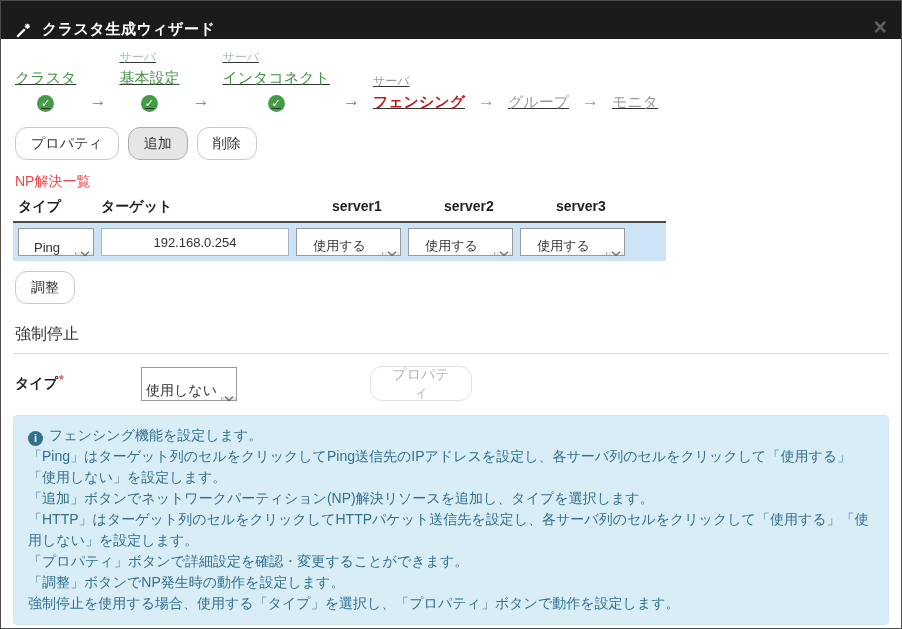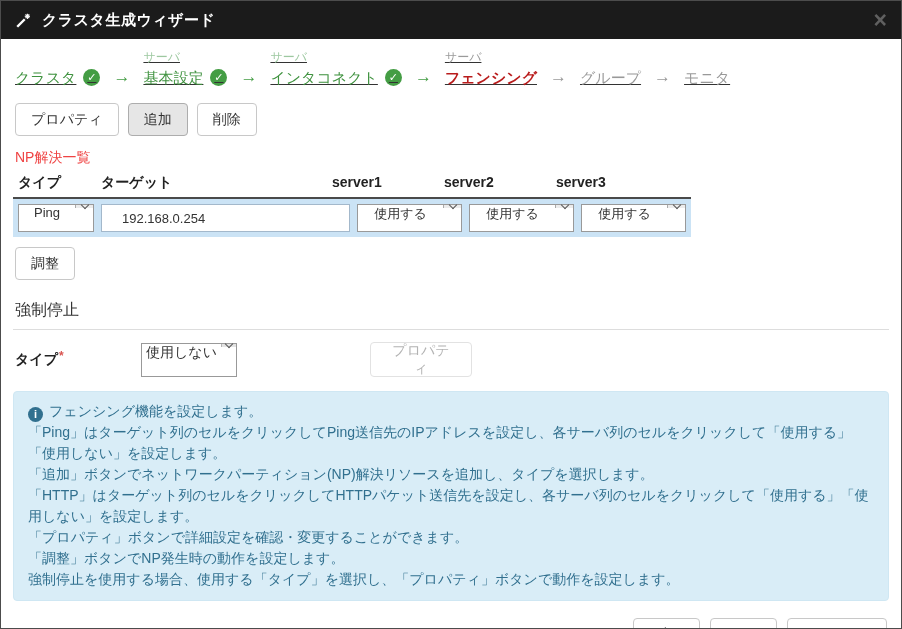--- a/index.html
+++ b/index.html
@@ -1,57 +1,57 @@
 <!DOCTYPE html>
 <html><head>
 <meta charset="utf-8">
 <style>
   * { margin:0; padding:0; box-sizing:border-box; }
   body { background:#fff; font-family:"Liberation Sans","DejaVu Sans",sans-serif; }
   .dialog { width:902px; height:629px; border:1px solid #4c4c4c; background:#fff; color:#333; overflow:hidden; }
 
   
-  .titlebar { height:38px; background:#1b1b1b; color:#fff; display:flex; align-items:center; padding:0 14px; gap:9px; }
+  .titlebar { height:38px; background:#1b1b1b; color:#fff; display:flex; align-items:flex-end; padding:0 14px; gap:9px; }
   .titlebar .title { font-size:15px; font-weight:bold; letter-spacing:.5px; }
   .close { margin-left:auto; color:#606060; font-size:23px; line-height:1; cursor:pointer; font-weight:bold; }
 
   
   .steps { display:flex; align-items:flex-end; padding:10px 14px 12px; }
   .step { display:flex; flex-direction:column;text-decoration:underline; }
   .step .sup { font-size:12px; height:18px; color:#9dc8a0; }
   .step.current .sup { color:#9a9a9a; }
   .step .main { display:flex; align-items:center; gap:7px; font-size:15px; line-height:21px; }
-  .step.done .main { color:#3f923f; }
+  .step.done .main { color:#3f923f;flex-direction:column; }
   .step.current .main { color:#b91c1c; font-weight:bold; }
   .step.todo .main { color:#999; }
   .check-icon { width:17px; height:17px; border-radius:50%; background:#449d44; color:#fff; font-size:11px; display:inline-flex; align-items:center; justify-content:center; font-weight:bold; flex:0 0 auto; }
   .step-arrow { font-size:17px; font-weight:bold; margin:0 13px; color:#449d44; line-height:21px; padding-bottom:1px; }
   .step-arrow.gray { color:#999; }
 
   
   .toolbar { display:flex; gap:9px; padding:3px 14px 0; }
-  .btn { background:#fff; border:1px solid #c8c8c8; border-radius:4px; font-size:14px; color:#333; padding:0 15px; height:33px; display:inline-flex; align-items:center; justify-content:center; cursor:pointer; font-family:Liberation Sans, sans-serif; }
+  .btn { background:#fff; border:1px solid #c8c8c8; border-radius:12px; font-size:14px; color:#333; padding:0 15px; height:33px; display:inline-flex; align-items:center; justify-content:center; cursor:pointer; font-family:Liberation Sans, sans-serif; }
   .btn.active { background:#e6e6e6; border-color:#adadad; }
   .btn.disabled { border-color:#e2e2e2; color:#b3b3b3; cursor:default; }
 
   
   .np-caption { margin:13px 14px 7px; font-size:14px; color:#ef4444; }
   .np-table { margin:0 12px; width:fit-content; }
   .np-header { display:flex; gap:7px; padding:0 5px 5px; border-bottom:2px solid #4a4a4a; font-weight:bold; font-size:14px; color:#222; }
   .np-header .c1 { width:76px; } .np-header .c2 { width:224px; }
   .np-header .c3, .np-header .c4, .np-header .c5 { width:105px; }
   .np-row { display:flex; gap:7px; padding:5px; background:#cbe3f5; align-items:center; }
 
-  .sel { background:#fff; border:1px solid #999; height:28px; display:flex; align-items:flex-start; font-size:13px; cursor:pointer; }
+  .sel { background:#fff; border:1px solid #999; height:28px; display:flex; align-items:flex-end; font-size:13px; cursor:pointer; }
   .sel .val { flex:1; display:flex; align-items:center; justify-content:center; padding:0 4px; white-space:nowrap; }
   .sel .arrow-btn { width:18px; border-left:1px solid #aaa; background:#ececec; display:flex; align-items:center; justify-content:center; }
   .chev { width:6px; height:6px; border-right:1.5px solid #555; border-bottom:1.5px solid #555; transform:rotate(45deg); margin-top:-3px; }
   .w-type { width:76px; } .w-server { width:105px; }
 
-  .target-input { width:249px; height:28px; border:1px solid #a3b8cb; padding:0 20px; font-size:13px; color:#333; font-family:inherit; background:#fff; }
+  .target-input { width:188px; height:28px; border:1px solid #a3b8cb; padding:0 20px; font-size:13px; color:#333; font-family:inherit; background:#fff;text-align:center; }
 
   .tune-row { margin:10px 14px 0; }
 
   
   .section-title { margin:20px 14px 0; font-weight:normal; font-size:16px; color:#333; }
   hr.rule { border:none; border-top:1px solid #ddd; margin:8px 12px 0; }
   .fs-row { display:flex; align-items:center; margin:12px 14px 0; }
   .fs-label { width:126px; font-weight:bold; font-size:14px; color:#222; }
   .req { color:#d9534f; font-size:12px; position:relative; top:-4px; margin-left:1px; }
   .fs-sel { width:96px; height:34px; font-size:14px; }

